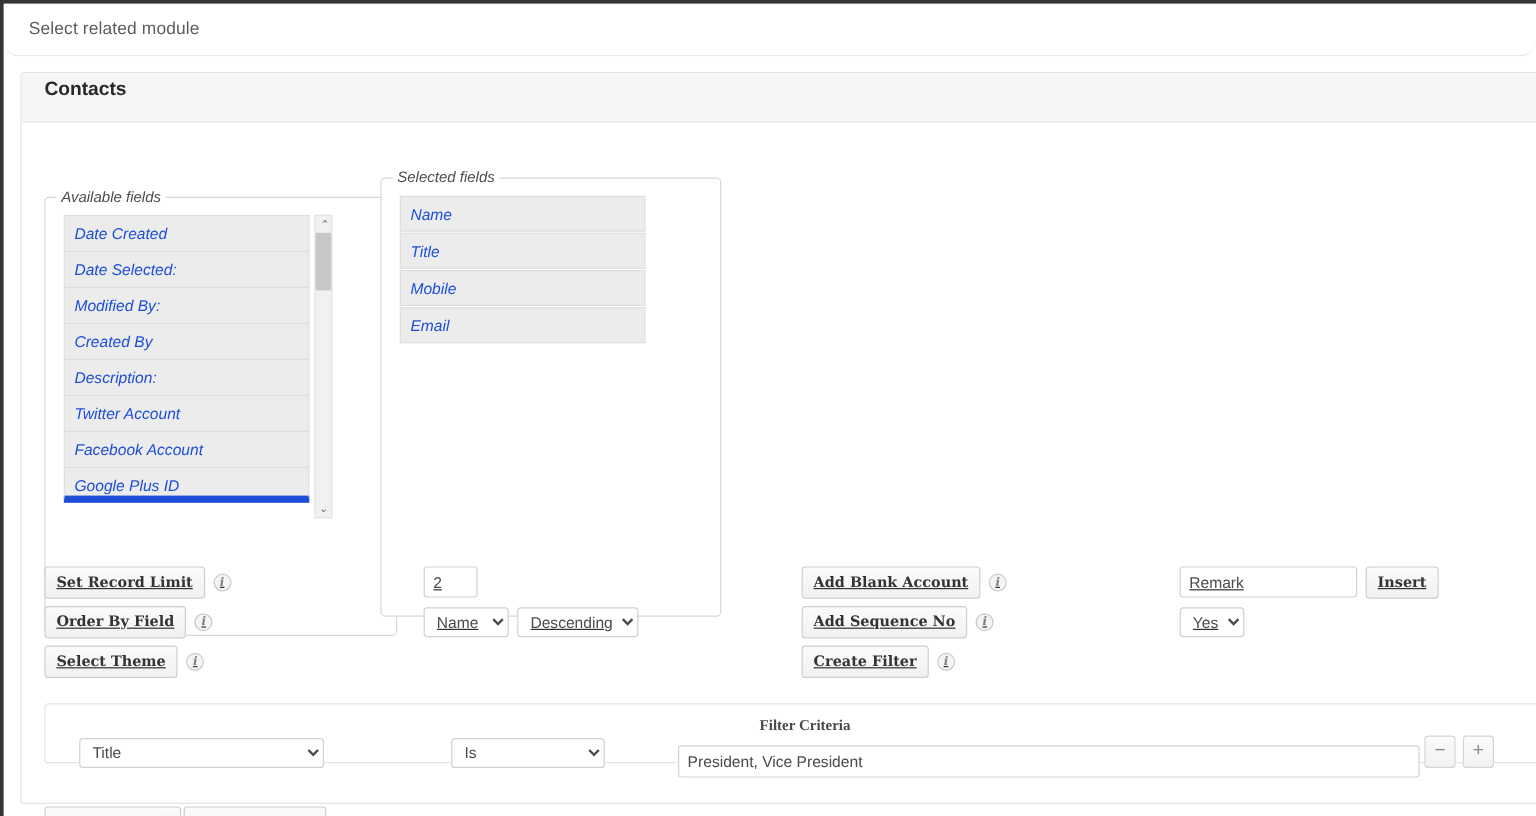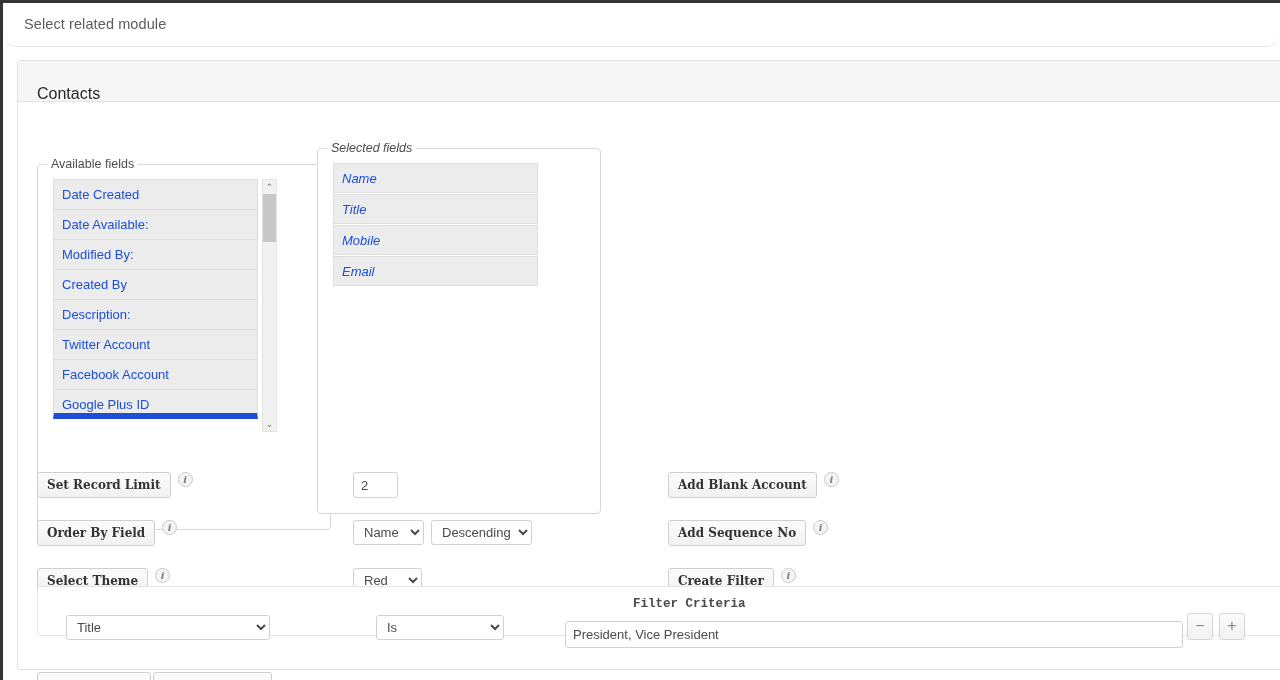--- a/index.html
+++ b/index.html
@@ -68,23 +68,23 @@
   .panel-heading {
     height: 41px;
     background: #f6f6f6;
     border-bottom: 1px solid #e3e3e3;
     box-sizing: border-box;
     position: relative;
   }
   .panel-heading-title {
     position: absolute;
     left: 19px;
-    top: 24px;
+    top: 5px;
     font-size: 16px;
-    font-weight: normal;
+    font-weight: bold;
     color: #282828;
   }
   .panel-body {
     position: relative;
     height: 567px;
   }
 
   
   .fieldset {
     position: absolute;
@@ -101,20 +101,21 @@
     padding: 0 4px;
     font-size: 12.5px;
     color: #4d4d4d;
     line-height: 14px;
   }
   #available-fieldset {
     left: 19px;
     top: 62px;
     width: 294px;
     height: 366px;
+    font-style: italic;
   }
   #selected-fieldset {
     left: 299px;
     top: 46px;
     width: 284px;
     height: 366px;
     font-style: italic;
   }
 
   
@@ -216,23 +217,25 @@
     text-align: center;
     vertical-align: middle;
     cursor: pointer;
     box-sizing: border-box;
   }
 
   
   .ctrl-col { position: absolute; }
   .ctrl-row {
     display: flex;
+    align-items: center;
     gap: 7px;
-    margin-bottom: 22px;
+    margin-bottom: 7px;
     height: 26px;
+    text-decoration: underline;
   }
 
   #col-left   { left: 19px;  top: 370px; }
   #col-mid    { left: 335px; top: 370px; }
   #col-right  { left: 650px; top: 370px; }
   #col-far    { left: 965px; top: 370px; }
 
   
   .txt {
     box-sizing: border-box;
@@ -269,21 +272,21 @@
     border: 1px solid #e6e6e6;
     border-radius: 3px;
     box-sizing: border-box;
     background: #ffffff;
   }
   #filter-criteria-label {
     position: absolute;
     left: 595px;
     top: 10px;
     font-size: 12.5px;
-    font-family: Liberation Mono, monospace;
+    font-family: Liberation Serif, serif;
     font-weight: bold;
     color: #4a4a4a;
   }
   #filter-field-select {
     position: absolute;
     left: 28px;
     top: 28px;
     width: 204px;
     height: 25px;
   }
@@ -345,21 +348,21 @@
   <div class="panel-heading">
     <div class="panel-heading-title">Contacts</div>
   </div>
 
   <div class="panel-body">
 
     <div class="fieldset" id="available-fieldset">
       <div class="fieldset-legend">Available fields</div>
       <div class="field-list" id="available-list">
           <div class="field-item">Date Created</div>
-          <div class="field-item">Date Available:</div>
+          <div class="field-item">Date Selected:</div>
           <div class="field-item">Modified By:</div>
           <div class="field-item">Created By</div>
           <div class="field-item">Description:</div>
           <div class="field-item">Twitter Account</div>
           <div class="field-item">Facebook Account</div>
           <div class="field-item">Google Plus ID</div>
         </div>
       <div class="vscroll">
         <div class="vscroll-arrow up">⌃</div>
         <div class="vscroll-thumb"></div>
@@ -393,40 +396,46 @@
     </div>
 
     <div class="ctrl-col" id="col-mid">
       <div class="ctrl-row">
         <input class="txt" style="width: 45px;" value="2">
       </div>
       <div class="ctrl-row">
         <select class="sel" id="order-by-field-select"><option>Name</option><option>Title</option><option>Mobile</option><option>Email</option></select>
         <select class="sel" id="order-by-direction-select"><option>Ascending</option><option selected="">Descending</option></select>
       </div>
-      <div class="ctrl-row">
-        <select class="sel" id="theme-select"><option>Red</option><option>Blue</option><option>Green</option></select>
-      </div>
     </div>
 
     <div class="ctrl-col" id="col-right">
       <div class="ctrl-row">
         <button class="btn">Add Blank Account</button>
         <span class="info-icon">i</span>
       </div>
       <div class="ctrl-row">
         <button class="btn">Add Sequence No</button>
         <span class="info-icon">i</span>
       </div>
       <div class="ctrl-row">
         <button class="btn">Create Filter</button>
         <span class="info-icon">i</span>
       </div>
     </div>
 
+    <div class="ctrl-col" id="col-far">
+      <div class="ctrl-row">
+        <input class="txt" style="width: 148px;" value="Remark">
+        <button class="btn">Insert</button>
+      </div>
+      <div class="ctrl-row">
+        <select class="sel" id="sequence-select"><option>Yes</option><option>No</option></select>
+      </div>
+    </div>
 
     <div id="filter-box">
       <div id="filter-criteria-label">Filter Criteria</div>
       <select class="sel" id="filter-field-select"><option>Title</option><option>Name</option><option>Mobile</option><option>Email</option></select>
       <select class="sel" id="filter-op-select"><option>Is</option><option>Is not</option><option>Contains</option><option>Starts with</option></select>
       <input class="txt" id="filter-value-input" value="President, Vice President" style="">
       <div class="sq-btn" id="filter-remove-button">−</div>
       <div class="sq-btn" id="filter-add-button">+</div>
     </div>
 

